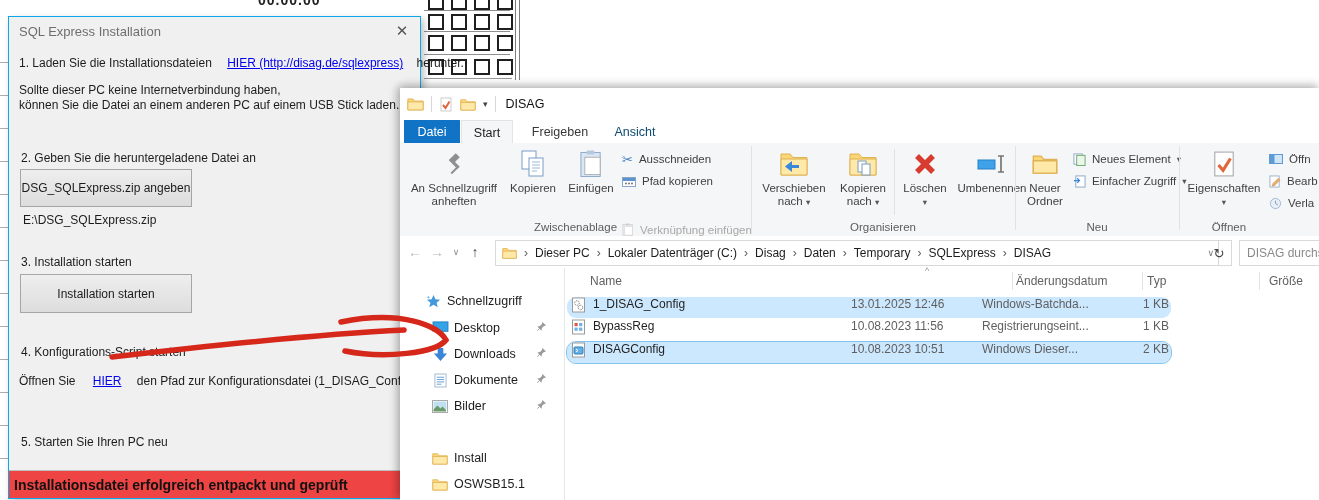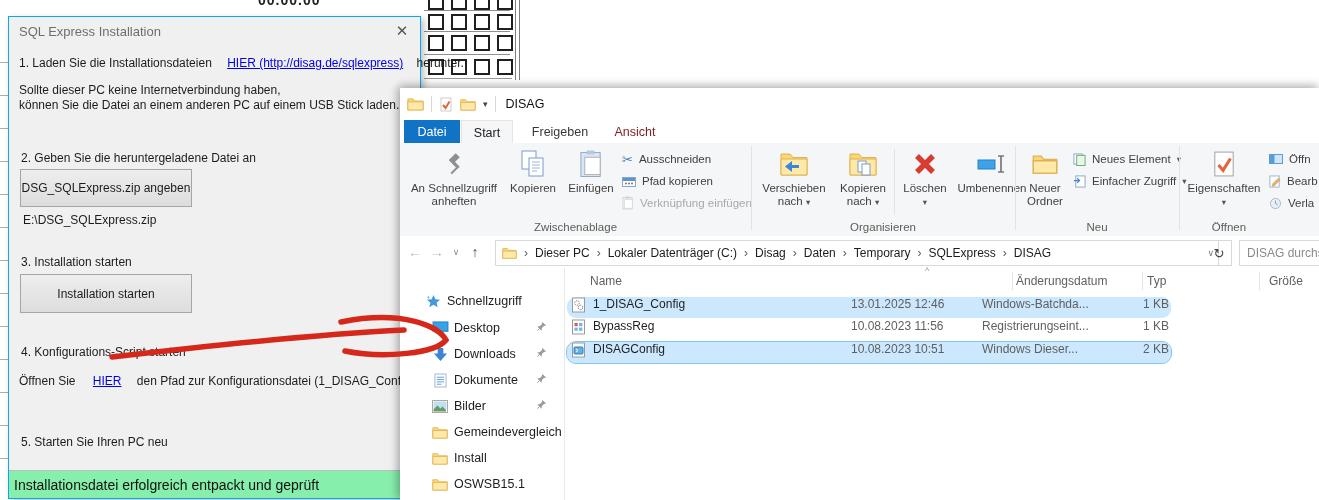--- a/index.html
+++ b/index.html
@@ -19,47 +19,47 @@
   .vline{position:absolute;top:0;width:1px;height:80px;background:#7d7d7d;}
 
   
   #sqlwin{left:8px;top:16px;width:411px;height:481px;background:#f0f0f0;border:1px solid #0ea5e9;
           box-shadow:3px 3px 7px rgba(0,0,0,.25);font-size:12px;color:#1c1c1c;z-index:2;}
   #sqlwin .title{left:10px;top:7px;font-size:13px;color:#6e6e6e;}
   #sqlwin .close{right:8px;top:5px;font-size:15px;color:#555;width:20px;text-align:center;cursor:default;}
   .link{color:#0000ee;text-decoration:underline;}
   .sqlbtn{background:linear-gradient(#eeeeee,#dddddd);border:1px solid #a6a6a6;
           display:flex;align-items:center;justify-content:center;font-size:12px;color:#1c1c1c;}
-  #sql-status{left:0;right:0;bottom:0;height:27px;border-top:1px solid #bdbdbd;background:#86efac;
-              display:flex;align-items:center;padding-left:5px;font-size:14px;color:#111;}
+  #sql-status{left:0;right:0;bottom:0;height:27px;border-top:1px solid #bdbdbd;background:#ef4444;
+              display:flex;align-items:center;padding-left:5px;font-size:14px;color:#111;font-weight:bold;}
 
   
   #explorer{left:400px;top:88px;width:919px;height:412px;background:#fff;z-index:3;
             box-shadow:-4px 0 8px rgba(0,0,0,.18),0 -4px 8px rgba(0,0,0,.18);font-size:12px;color:#1c1c1c;}
   #titlebar{left:0;top:0;right:0;height:32px;background:#fff;display:flex;align-items:center;gap:7px;padding-left:7px;}
   .tbsep{width:1px;height:16px;background:#d8d8d8;}
   #titlebar .wtitle{font-size:12.5px;color:#111;margin-left:3px;}
   .qat-dd{font-size:9px;color:#444;}
 
   .tab{position:absolute;top:0;height:23px;display:flex;align-items:center;justify-content:center;font-size:12.5px;}
   #tab-file{left:4px;width:56px;background:#1173c5;color:#fff;}
   #tab-start{left:61px;width:50px;background:#f5f6f7;border:1px solid #e3e4e5;border-bottom:none;color:#222;}
   #tab-share{left:122px;width:76px;color:#383838;}
-  #tab-view{left:204px;width:62px;color:#7f1d1d;}
+  #tab-view{left:204px;width:62px;color:#0c4a6e;}
   #tabsrow{left:0;top:32px;right:0;height:23px;background:#fff;}
 
   #ribbon{left:0;top:55px;right:0;height:93px;background:#f5f6f7;border-bottom:1px solid #e1e2e3;}
   .rgsep{position:absolute;top:3px;height:84px;width:1px;background:#e1e2e3;}
   .grouplabel{position:absolute;bottom:3px;left:0;right:0;text-align:center;font-size:11.5px;color:#5c5c5c;}
   .bigbtn{position:absolute;top:3px;display:flex;flex-direction:column;align-items:center;}
   .bigbtn .ib{height:36px;display:flex;align-items:center;justify-content:center;}
   .bigbtn .bl{font-size:11.5px;line-height:13px;color:#3f3f3f;text-align:center;}
   .smcol{position:absolute;display:flex;flex-direction:column;}
   .smbtn{display:flex;align-items:center;gap:6px;height:22px;font-size:11.5px;color:#3f3f3f;white-space:nowrap;}
-  .smbtn.disabled{color:#a9a9a9;}
+  .smbtn.disabled{color:#a9a9a9;margin-top:27px;}
   .dd{font-size:8.5px;color:#555;}
   .scissors{color:#3f7fc1;font-size:13px;}
 
   #addrrow{left:0;top:148px;right:0;height:32px;background:#fff;display:flex;align-items:center;}
   .navic{width:22px;text-align:center;font-size:14px;}
   .nav-disabled{color:#b9b9b9;}
   .nav-dark{color:#4a4a4a;}
   .nav-chev{font-size:9px;color:#8a8a8a;width:16px;text-align:center;}
   #addrbox{position:absolute;left:95px;top:4px;width:712px;height:24px;border:1px solid #d9d9d9;background:#fff;
            display:flex;align-items:center;padding:0 4px 0 6px;}
@@ -470,29 +470,20 @@
             </svg>
           </span>
         <span class="lbl">Dokumente</span>
         <span class="pin">
             <svg width="11" height="11" viewBox="0 0 12 12">
               <path d="M7 1l4 4-2.4.5L6.5 7.6 6 10.5 1.5 6l2.9-.5L6.5 3.4z" fill="#9a9a9a"></path>
               <path d="M1.5 10.5L4 8" stroke="#9a9a9a"></path>
             </svg>
           </span>
       </div>
-      <div class="sbitem" style="top:152px">
-        <span class="ico">
-            <svg width="16" height="13" viewBox="0 0 20 16">
-              <path d="M1 2h6l2 2.5h10V15H1z" fill="#fcd575" stroke="#dfb254"></path>
-              <path d="M1 5.5h18V15H1z" fill="#ffe9a8" stroke="#dfb254"></path>
-            </svg>
-          </span>
-        <span class="lbl">Gemeindevergleich</span>
-      </div>
       <div class="sbitem" style="top:178px">
         <span class="ico">
             <svg width="16" height="13" viewBox="0 0 20 16">
               <path d="M1 2h6l2 2.5h10V15H1z" fill="#fcd575" stroke="#dfb254"></path>
               <path d="M1 5.5h18V15H1z" fill="#ffe9a8" stroke="#dfb254"></path>
             </svg>
           </span>
         <span class="lbl">Install</span>
       </div>
       <div class="sbitem" style="top:204px">

